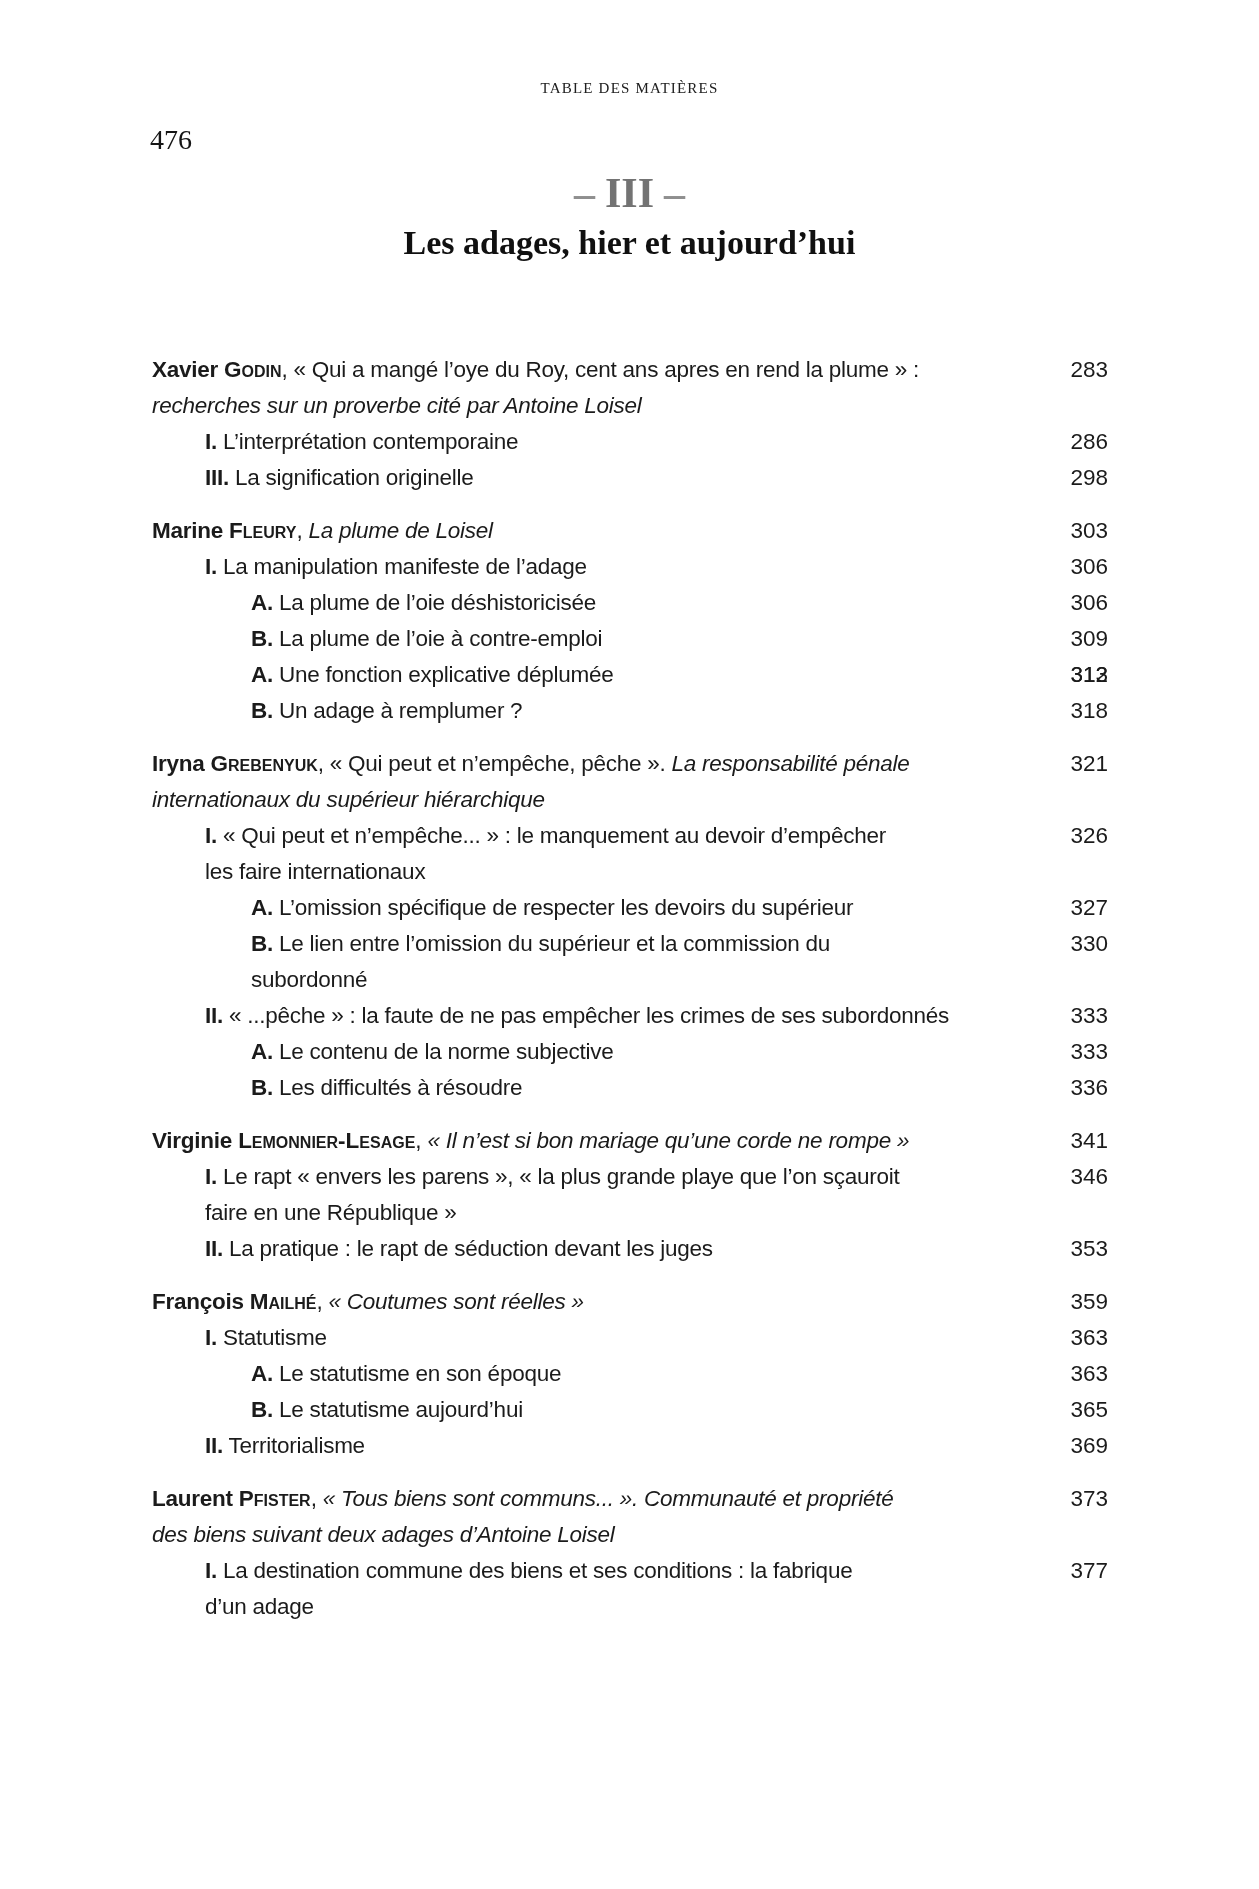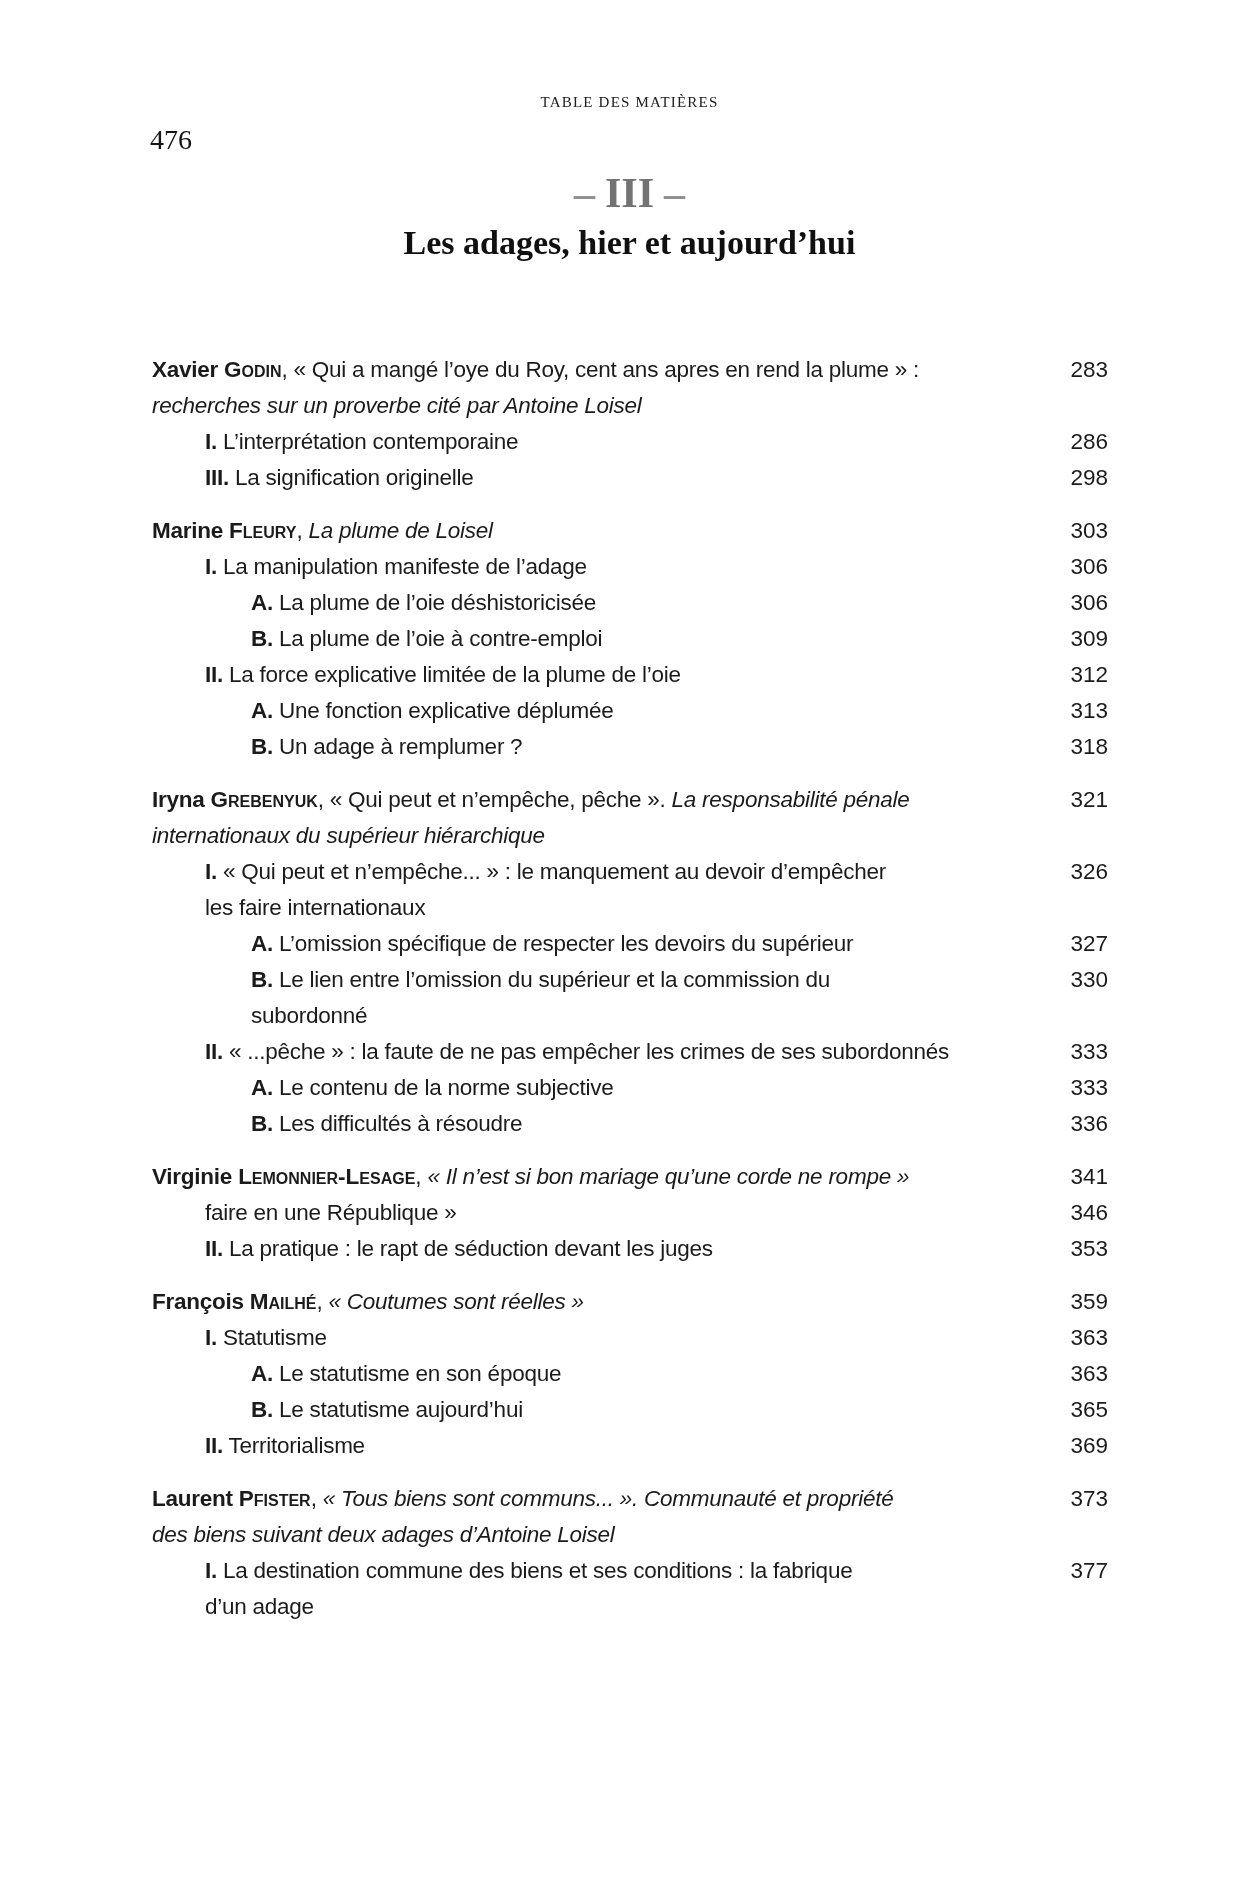--- a/index.html
+++ b/index.html
@@ -10,21 +10,21 @@
     overflow:hidden;position:relative;
   }
   
   .page-header{position:relative;height:120px;}
   .folio{
     position:absolute;left:150px;top:80px;
     font-family:"Liberation Serif",serif;
     font-size:28px;color:#151515;margin-top:44px;
   }
   .runhead{
-    position:absolute;left:0;right:0;top:94px;
+    position:absolute;left:0;right:0;top:80px;
     text-align:center;
     font-family:"Liberation Serif",serif;
     font-size:15px;letter-spacing:1.2px;color:#202020;
   }
   
   .section-head{
     margin-top:52px;
     text-align:center;
     font-family:"Liberation Serif",serif;
     font-weight:bold;font-size:42px;line-height:1;
@@ -82,39 +82,39 @@
       <div class="line ind0"><span class="txt"><span class="b">Xavier </span><span class="sc">Godin</span><span>, « Qui a mangé l’oye du Roy, cent ans apres en rend la plume » :</span></span><span class="page">283</span></div>
       <div class="line ind0"><span class="txt"><span class="i">recherches sur un proverbe cité par Antoine Loisel</span></span></div>
       <div class="line ind1"><span class="txt"><span class="b">I.</span><span> L’interprétation contemporaine</span></span><span class="page">286</span></div>
       <div class="line ind1"><span class="txt"><span class="b">III.</span><span> La signification originelle</span></span><span class="page">298</span></div>
     </div>
     <div class="entry">
       <div class="line ind0"><span class="txt"><span class="b">Marine </span><span class="sc">Fleury</span><span>, </span><span class="i">La plume de Loisel</span></span><span class="page">303</span></div>
       <div class="line ind1"><span class="txt"><span class="b">I.</span><span> La manipulation manifeste de l’adage</span></span><span class="page">306</span></div>
       <div class="line ind2"><span class="txt"><span class="b">A.</span><span> La plume de l’oie déshistoricisée</span></span><span class="page">306</span></div>
       <div class="line ind2"><span class="txt"><span class="b">B.</span><span> La plume de l’oie à contre-emploi</span></span><span class="page">309</span></div>
-      <div class="line ind1"><span class="txt"><span class="b">II.</span><span> La force explicative limitée de la plume de l’oie</span></span><span class="page">312</span></div>
+      <div class="line ind1"><span class="page">312</span></div>
       <div class="line ind2"><span class="txt"><span class="b">A.</span><span> Une fonction explicative déplumée</span></span><span class="page">313</span></div>
       <div class="line ind2"><span class="txt"><span class="b">B.</span><span> Un adage à remplumer ?</span></span><span class="page">318</span></div>
     </div>
     <div class="entry">
       <div class="line ind0"><span class="txt"><span class="b">Iryna </span><span class="sc">Grebenyuk</span><span>, « Qui peut et n’empêche, pêche ». </span><span class="i">La responsabilité pénale</span></span><span class="page">321</span></div>
       <div class="line ind0"><span class="txt"><span class="i">internationaux du supérieur hiérarchique</span></span></div>
       <div class="line ind1"><span class="txt"><span class="b">I.</span><span> « Qui peut et n’empêche... » : le manquement au devoir d’empêcher</span></span><span class="page">326</span></div>
       <div class="line ind1"><span class="txt"><span>les faire internationaux</span></span></div>
       <div class="line ind2"><span class="txt"><span class="b">A.</span><span> L’omission spécifique de respecter les devoirs du supérieur</span></span><span class="page">327</span></div>
       <div class="line ind2"><span class="txt"><span class="b">B.</span><span> Le lien entre l’omission du supérieur et la commission du</span></span><span class="page">330</span></div>
       <div class="line ind2"><span class="txt"><span>subordonné</span></span></div>
       <div class="line ind1"><span class="txt"><span class="b">II.</span><span> « ...pêche » : la faute de ne pas empêcher les crimes de ses subordonnés</span></span><span class="page">333</span></div>
       <div class="line ind2"><span class="txt"><span class="b">A.</span><span> Le contenu de la norme subjective</span></span><span class="page">333</span></div>
       <div class="line ind2"><span class="txt"><span class="b">B.</span><span> Les difficultés à résoudre</span></span><span class="page">336</span></div>
     </div>
     <div class="entry">
       <div class="line ind0"><span class="txt"><span class="b">Virginie </span><span class="sc">Lemonnier-Lesage</span><span>, </span><span class="i">« Il n’est si bon mariage qu’une corde ne rompe »</span></span><span class="page">341</span></div>
-      <div class="line ind1"><span class="page">346</span></div>
+      <div class="line ind1"><span class="txt"><span class="b">I.</span><span> Le rapt « envers les parens », « la plus grande playe que l’on sçauroit</span></span><span class="page">346</span></div>
       <div class="line ind1"><span class="txt"><span>faire en une République »</span></span></div>
       <div class="line ind1"><span class="txt"><span class="b">II.</span><span> La pratique : le rapt de séduction devant les juges</span></span><span class="page">353</span></div>
     </div>
     <div class="entry">
       <div class="line ind0"><span class="txt"><span class="b">François </span><span class="sc">Mailhé</span><span>, </span><span class="i">« Coutumes sont réelles »</span></span><span class="page">359</span></div>
       <div class="line ind1"><span class="txt"><span class="b">I.</span><span> Statutisme</span></span><span class="page">363</span></div>
       <div class="line ind2"><span class="txt"><span class="b">A.</span><span> Le statutisme en son époque</span></span><span class="page">363</span></div>
       <div class="line ind2"><span class="txt"><span class="b">B.</span><span> Le statutisme aujourd’hui</span></span><span class="page">365</span></div>
       <div class="line ind1"><span class="txt"><span class="b">II.</span><span> Territorialisme</span></span><span class="page">369</span></div>
     </div>

